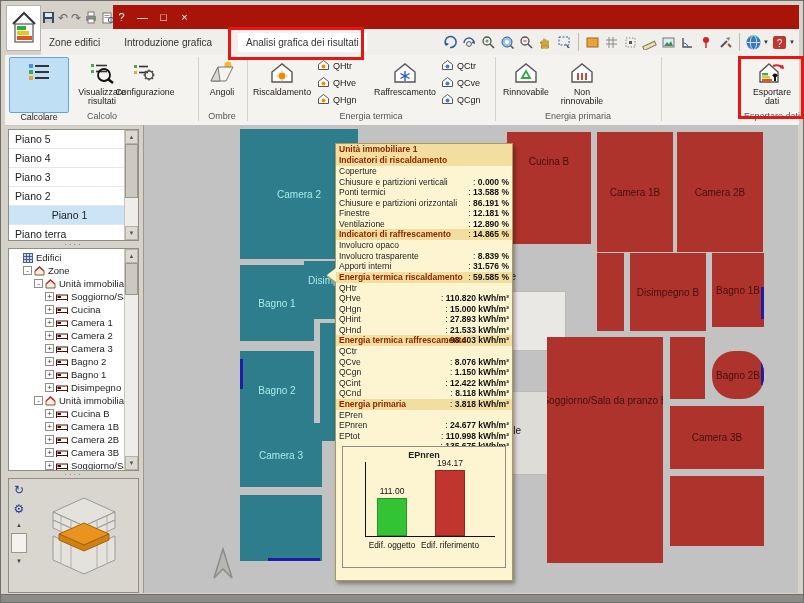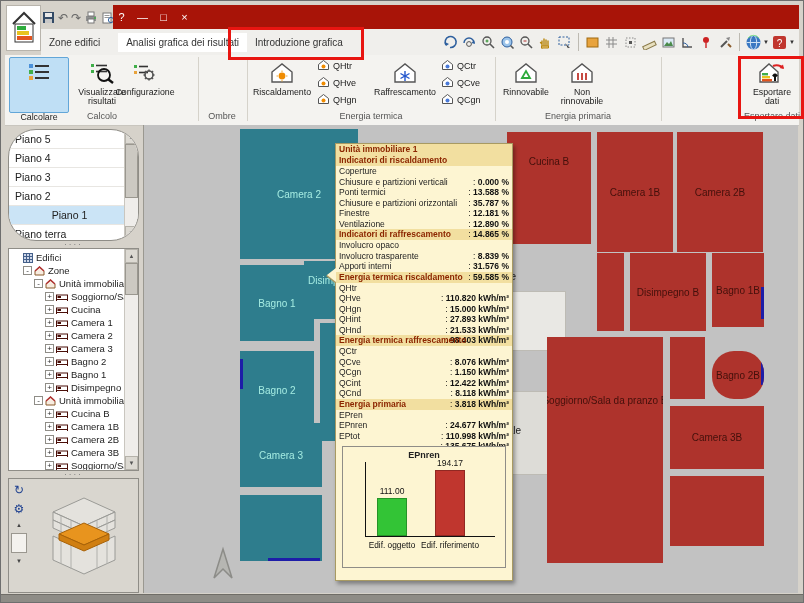--- a/index.html
+++ b/index.html
@@ -9,41 +9,41 @@
   .window{position:absolute;inset:0;background:#d6d2ca;border:1px solid #6e6e6e;box-sizing:border-box;}
 
   
   .app-icon-box{left:5px;top:4px;width:33px;height:44px;background:#fff;border:1px solid #b8b4ac;display:flex;align-items:center;justify-content:center;}
   .quick-toolbar{left:41px;top:5px;width:70px;height:23px;display:flex;align-items:center;gap:3px;}
   .qt-btn{width:17px;height:17px;display:flex;align-items:center;justify-content:center;font-size:12px;color:#666;}
   .titlebar{left:112px;top:4px;right:4px;height:24px;background:#a81408;display:flex;align-items:center;color:#fff;}
   .title-text{flex:1;text-align:center;font-size:10.5px;white-space:nowrap;overflow:hidden;}
   .win-btn{width:17px;height:15px;margin-right:4px;display:flex;align-items:center;justify-content:center;font-size:11px;color:#fff;}
   
-  .tab-row{left:40px;top:28px;right:4px;height:26px;background:#f0efec;display:flex;align-items:center;}
+  .tab-row{left:40px;top:28px;right:4px;height:26px;background:#f0efec;display:flex;align-items:center;gap:8px;}
   .tab{font-size:10px;color:#333;padding:4px 8px;white-space:nowrap;}
   .tab.boxed{background:#fff;}
   .view-strip{margin-left:auto;display:flex;align-items:center;gap:2px;padding-right:4px;}
   .vs-icon{width:17px;height:17px;display:flex;align-items:center;justify-content:center;}
   .vs-sep{width:1px;height:18px;background:#bdbab2;margin:0 3px;}
   .dd{font-size:6px;color:#333;margin-left:-1px;}
   
   .ribbon{left:4px;top:54px;right:4px;height:70px;background:#f4f3f0;border-bottom:1px solid #c9c6bf;}
   .rgroup-label{position:absolute;top:56px;font-size:9px;color:#555;text-align:center;}
   .rsep{position:absolute;top:2px;width:1px;height:64px;background:#d5d2ca;}
   .rbtn{position:absolute;top:2px;width:58px;height:54px;display:flex;flex-direction:column;align-items:center;font-size:8.8px;color:#222;text-align:center;line-height:1.05;}
   .rbtn .ric{height:26px;display:flex;align-items:center;justify-content:center;margin:3px 0 2px;}
   .rbtn.sel{background:#bfdff5;border:1px solid #62a6d8;border-radius:2px;}
   .qstack{position:absolute;top:3px;width:52px;display:flex;flex-direction:column;gap:2px;}
   .qbtn{display:flex;align-items:center;gap:3px;font-size:9px;color:#222;height:15px;}
   
   .anno{position:absolute;border:3px solid #e81511;z-index:60;pointer-events:none;}
   
   .panel{background:#fff;border:1px solid #8f8d87;box-sizing:border-box;}
-  .floors{left:7px;top:128px;width:131px;height:112px;overflow:hidden;display:flex;border-radius:28px;}
+  .floors{left:7px;top:128px;width:131px;height:112px;overflow:hidden;display:flex;}
   .floor-col{flex:1;overflow:hidden;}
   .floor-row{height:18px;line-height:18px;font-size:10.5px;color:#222;padding-left:6px;border-bottom:1px solid #e8e6e2;white-space:nowrap;}
   .floor-row.sel{background:#cbe4f6;text-align:center;}
   .sbar{width:13px;background:#efedea;border-left:1px solid #c9c6bf;display:flex;flex-direction:column;align-items:stretch;}
   .sbtn{height:12px;font-size:6px;color:#555;display:flex;align-items:center;justify-content:center;background:#dcd9d2;border:1px solid #b5b2aa;}
   .strack{flex:1;position:relative;}
   .sthumb{position:absolute;left:0;right:0;background:#ccc9c2;border:1px solid #9a978f;}
   .splitter{left:7px;width:131px;height:7px;display:flex;align-items:center;justify-content:center;font-size:8px;color:#777;letter-spacing:2px;line-height:4px;}
   .treep{left:7px;top:247px;width:131px;height:223px;overflow:hidden;display:flex;}
   .tree-col{flex:1;overflow:hidden;padding-top:2px;}
@@ -131,22 +131,22 @@
 
   <div class="abs titlebar">
     <span class="win-btn">?</span>
     <span class="win-btn">—</span>
     <span class="win-btn">□</span>
     <span class="win-btn">×</span>
   </div>
 
   <div class="abs tab-row">
     <span class="tab">Zone edifici</span>
+    <span class="tab">Introduzione grafica</span>
     <span class="tab boxed" style="margin-left:10px;">Analisi grafica dei risultati</span>
-    <span class="tab">Introduzione grafica</span>
     <div class="view-strip">
       <span class="vs-icon">
           <svg width="15" height="15" viewBox="0 0 15 15">
             <path d="M3 10 A5.5 5.5 0 1 1 7 12.5" fill="none" stroke="#2d5f9e" stroke-width="1.6"></path>
             <path d="M2 7 L3 11 L6 9 Z" fill="#2d5f9e"></path>
           </svg>
         </span>
       <span class="vs-icon">
           <svg width="15" height="15" viewBox="0 0 15 15">
             <path d="M2 8 A5 5 0 0 1 12 8" fill="none" stroke="#2d5f9e" stroke-width="1.4"></path>
@@ -300,20 +300,30 @@
               <line x1="21" y1="9" x2="19.5" y2="10.5"></line>
               <line x1="14.5" y1="15.5" x2="13" y2="17"></line>
             </g>
           </svg>
         </span>
       <span>Configurazione</span>
     </div>
     <div class="rgroup-label" style="left:4px;width:186px;">Calcolo</div>
     <div class="rsep" style="left:193px;"></div>
 
+    <div class="rbtn" style="left:196px;width:42px;">
+      <span class="ric">
+          <svg width="28" height="24" viewBox="0 0 28 24">
+            <circle cx="20" cy="4" r="3.5" fill="#f2c01e"></circle>
+            <path d="M3 20 L10 6 L25 6 L18 20 Z" fill="#f4f4f0" stroke="#777"></path>
+            <path d="M3 20 L10 6 L12 20 Z" fill="#d9d9d2" stroke="#777"></path>
+          </svg>
+        </span>
+      <span>Angoli</span>
+    </div>
     <div class="rgroup-label" style="left:196px;width:42px;">Ombre</div>
     <div class="rsep" style="left:242px;"></div>
 
     <div class="rbtn" style="left:246px;width:62px;">
       <span class="ric">
           <svg width="26" height="24" viewBox="0 0 26 24">
             <path d="M3 11 L13 3 L23 11 V21 H3 Z" fill="#fff" stroke="#555" stroke-width="1.4"></path>
             <circle cx="13" cy="15" r="3.4" fill="#f08c00"></circle>
             <g stroke="#f0a830">
               <line x1="13" y1="9.5" x2="13" y2="11"></line>
@@ -760,21 +770,21 @@
           <div class="tt-row r">
             <span class="tt-label">Coperture</span>
             <span class="tt-val">0.000 %</span>
           </div>
           <div class="tt-row r">
             <span class="tt-label">Chiusure e partizioni verticali</span>
             <span class="tt-val">13.588 %</span>
           </div>
           <div class="tt-row r">
             <span class="tt-label">Ponti termici</span>
-            <span class="tt-val">35.787 %</span>
+            <span class="tt-val">86.191 %</span>
           </div>
           <div class="tt-row r">
             <span class="tt-label">Chiusure e partizioni orizzontali</span>
             <span class="tt-val">12.181 %</span>
           </div>
           <div class="tt-row r">
             <span class="tt-label">Finestre</span>
             <span class="tt-val">12.890 %</span>
           </div>
           <div class="tt-row r">

